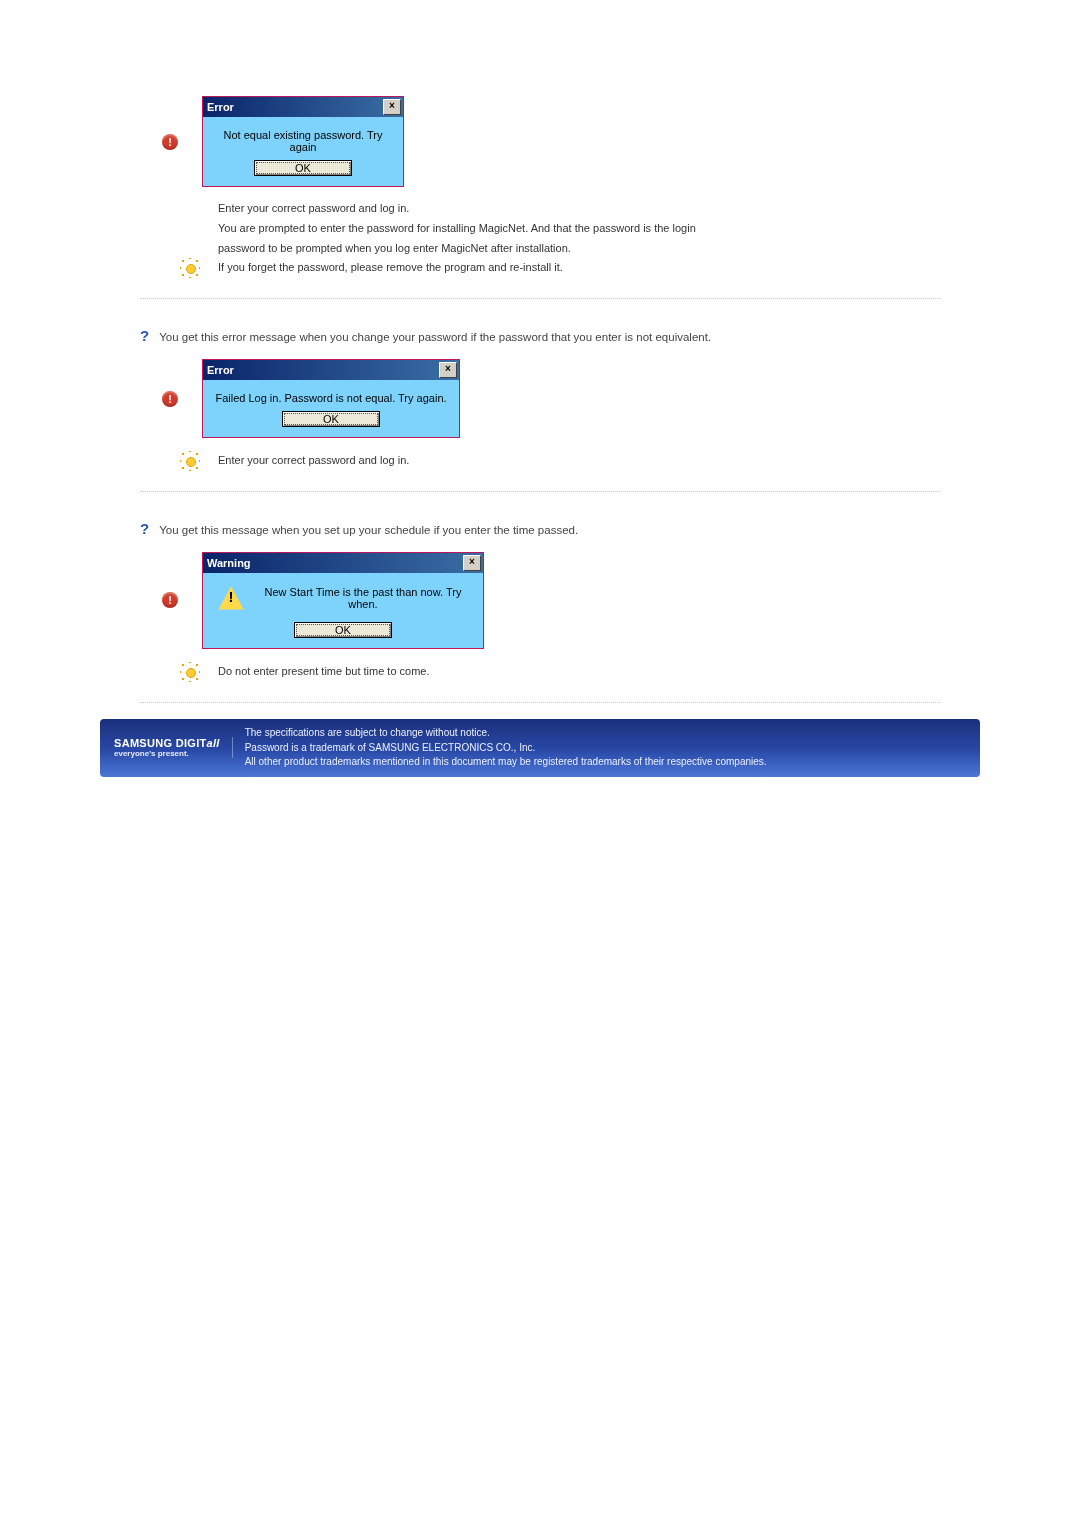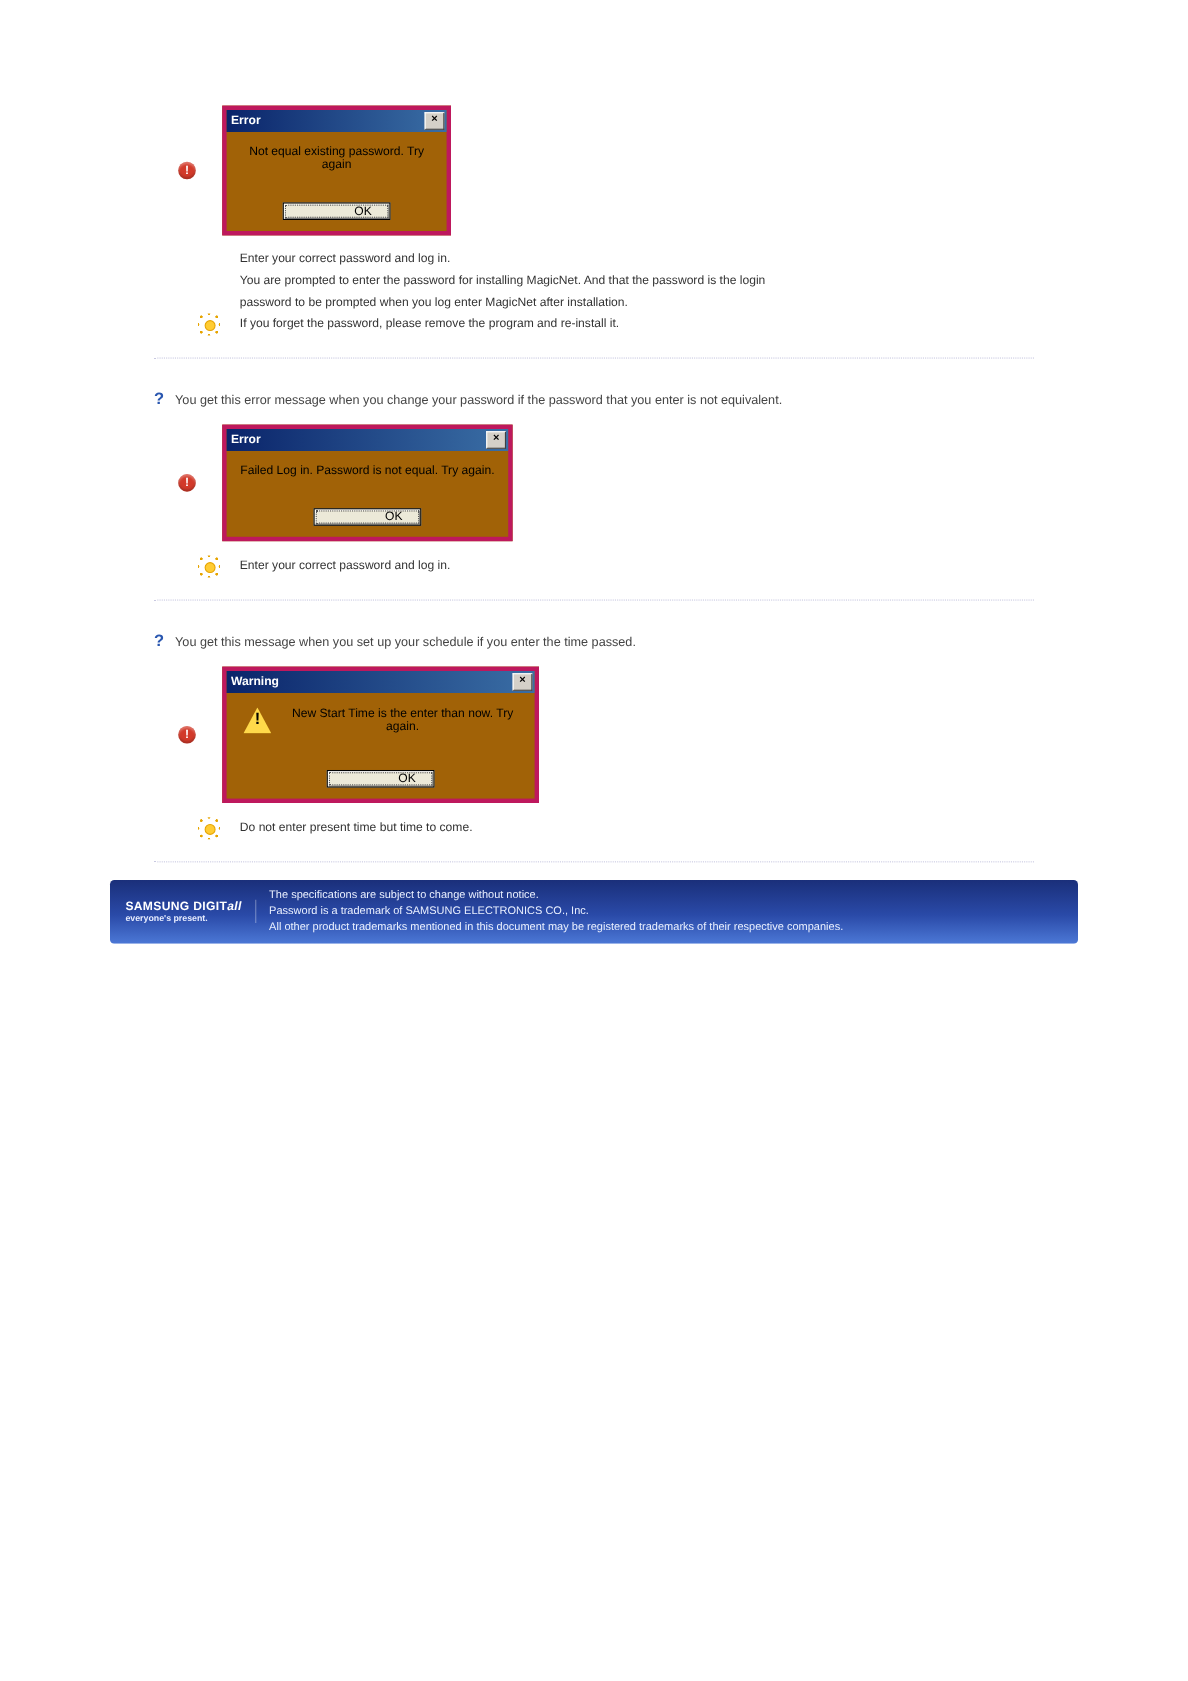--- a/index.html
+++ b/index.html
@@ -35,22 +35,22 @@
     color: #fff;
     font-weight: bold;
     font-size: 11px;
     line-height: 16px;
     text-align: center;
     margin-right: 24px;
     flex-shrink: 0;
     box-shadow: inset 0 -2px 2px rgba(0,0,0,0.2), inset 0 2px 2px rgba(255,255,255,0.3);
   }
   .dialog {
-    border: 4px solid #be185d;
-    background: #a16207;
+    border: 1px solid #be185d;
+    background: #7dd3fc;
     font-family: Tahoma, Verdana, sans-serif;
     font-size: 11px;
   }
   .dialog.w200 { width: 200px; }
   .dialog.w256 { width: 256px; }
   .dialog.w280 { width: 280px; }
   .titlebar {
     display: flex;
     align-items: center;
     justify-content: space-between;
@@ -86,29 +86,29 @@
     gap: 12px;
     padding: 12px 14px 4px 14px;
   }
   .dialog-msg {
     color: #000;
     font-size: 11px;
   }
   .ok-btn {
     display: inline-block;
     min-width: 64px;
-    margin-top: 28px;
+    margin-top: 7px;
     padding: 1px 16px;
     background: #ece9d8;
     border: 1px solid #000;
     outline: 1px dotted #555;
     outline-offset: -3px;
     font-size: 11px;
     color: #000;
-    text-align: right;
+    text-align: center;
     box-shadow: inset 1px 1px 0 #fff, inset -1px -1px 0 #808080;
   }
   .warn-tri {
     width: 26px;
     height: 24px;
     background: #ffd94a;
     border: 1px solid #7a6a00;
     color: #000;
     font-weight: bold;
     font-size: 15px;
@@ -276,21 +276,21 @@
 
       <div class="dialog-row" style="margin-left:22px;">
         <div class="circle-icon">!</div>
         <div class="dialog w280">
           <div class="titlebar">
             <span>Warning</span>
             <div class="close-btn">×</div>
           </div>
           <div class="dialog-body flex">
             <div class="warn-tri">!</div>
-            <div class="dialog-msg">New Start Time is the enter than now. Try again.</div>
+            <div class="dialog-msg">New Start Time is the past than now. Try when.</div>
           </div>
           <div class="ok-wrap">
             <div class="ok-btn">OK</div>
           </div>
         </div>
       </div>
 
       <div class="tip-row">
         <div class="sun-icon"></div>
         <div class="tip-text">Do not enter present time but time to come.</div>

